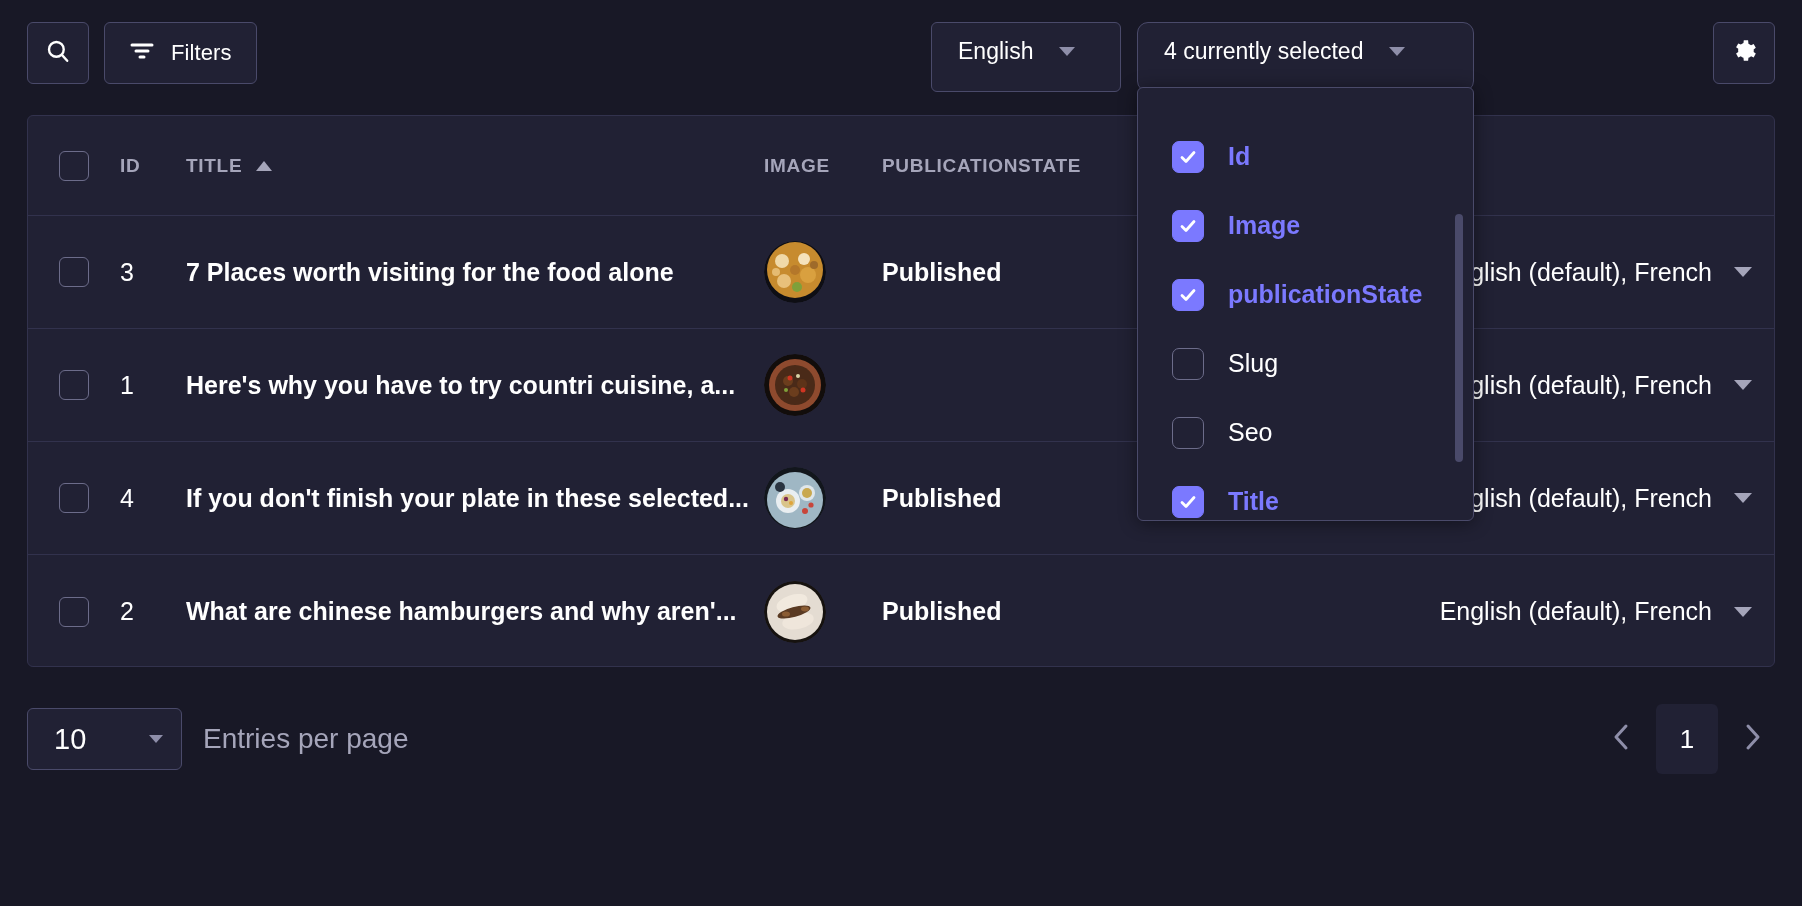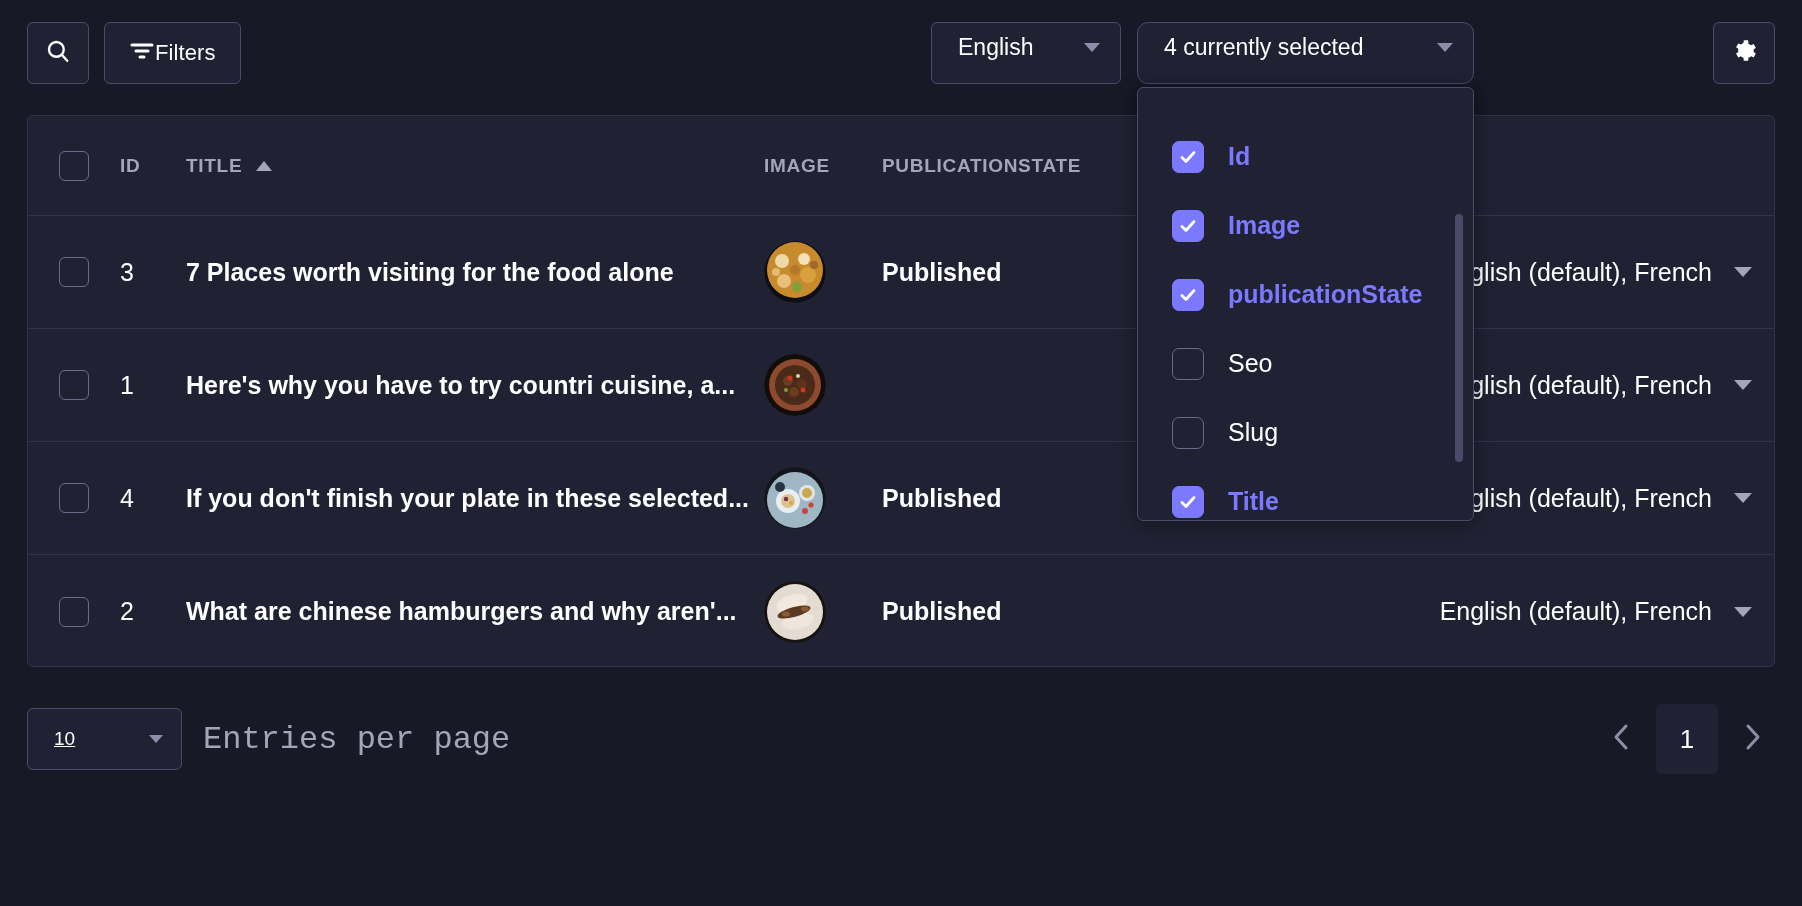--- a/index.html
+++ b/index.html
@@ -19,30 +19,30 @@
     position: absolute; width: 62px; height: 62px; top: 22px;
     background: #212134; border: 1px solid #4a4a6a; border-radius: 6px;
     display: flex; align-items: center; justify-content: center;
     cursor: pointer;
   }
   .btn-search { left: 27px; }
   .btn-gear { left: 1713px; }
   .btn-filters {
     position: absolute; left: 104px; top: 22px; height: 62px;
     background: #212134; border: 1px solid #4a4a6a; border-radius: 6px;
-    display: flex; align-items: center; padding: 0 24px;
+    display: flex; align-items: center; gap: 16px; padding: 0 24px;
     cursor: pointer;
   }
   .btn-filters .lbl {
     color: #ffffff; font-size: 22px; font-weight: 400; letter-spacing: .1px;
   }
   .select-box {
-    position: absolute; top: 22px; height: 62px;
+    position: absolute; top: 22px; height: 70px;
     background: #212134; border: 1px solid #4a4a6a; border-radius: 6px;
-    display: flex; align-items: center; justify-content: space-between;
+    display: flex; align-items: center; 
     padding: 0 20px 12px 26px; cursor: pointer;
   }
   .select-box .val { color: #ffffff; font-size: 23px; }
   .sel-lang { left: 931px; width: 190px; }
   .sel-fields { left: 1137px; width: 337px; border-radius: 11px; }
   .caret {
     width: 0; height: 0; margin-left: 26px;
     border-left: 8px solid transparent; border-right: 8px solid transparent;
     border-top: 9px solid #8e8ea9;
   }
@@ -93,24 +93,24 @@
   }
 
   
   .footer { position: absolute; left: 0; top: 690px; width: 1802px; height: 110px; }
   .pagesize {
     position: absolute; left: 27px; top: 18px; width: 155px; height: 62px;
     background: #212134; border: 1px solid #4a4a6a; border-radius: 6px;
     display: flex; align-items: center; justify-content: space-between;
     padding: 0 18px 0 26px; cursor: pointer;
   }
-  .pagesize .val { color: #ffffff; font-size: 19px; text-decoration: underline; }
+  .pagesize .val { color: #ffffff; font-size: 29px; }
   .epp-label {
     position: absolute; left: 203px; top: 18px; height: 62px;
-    display: flex; align-items: center; color: #a5a5ba; font-size: 32px; font-family: Liberation Mono, monospace;
+    display: flex; align-items: center; color: #a5a5ba; font-size: 28px;
   }
   .pager { position: absolute; right: 22px; top: 14px; display: flex; align-items: center; gap: 8px; }
   .pg-arrow {
     width: 54px; height: 70px; display: flex; align-items: center; justify-content: center;
     cursor: pointer;
   }
   .pg-num {
     width: 62px; height: 70px; background: #212134; border-radius: 6px;
     display: flex; align-items: center; justify-content: center;
     color: #ffffff; font-size: 26px; cursor: pointer;
@@ -400,28 +400,28 @@
               <polyline points="4,10.5 8,14.5 16,5.5"></polyline>
             </svg>
         </span>
         <span class="lbl">publicationState</span>
       </div>
 
       <div class="opt">
         <span class="box">
           
         </span>
+        <span class="lbl">Slug</span>
+      </div>
+
+      <div class="opt">
+        <span class="box">
+          
+        </span>
         <span class="lbl">Seo</span>
-      </div>
-
-      <div class="opt">
-        <span class="box">
-          
-        </span>
-        <span class="lbl">Slug</span>
       </div>
 
       <div class="opt on">
         <span class="box">
           <svg width="20" height="20" viewBox="0 0 20 20" fill="none" stroke="#ffffff" stroke-width="2.8" stroke-linecap="round" stroke-linejoin="round">
               <polyline points="4,10.5 8,14.5 16,5.5"></polyline>
             </svg>
         </span>
         <span class="lbl">Title</span>
       </div>

